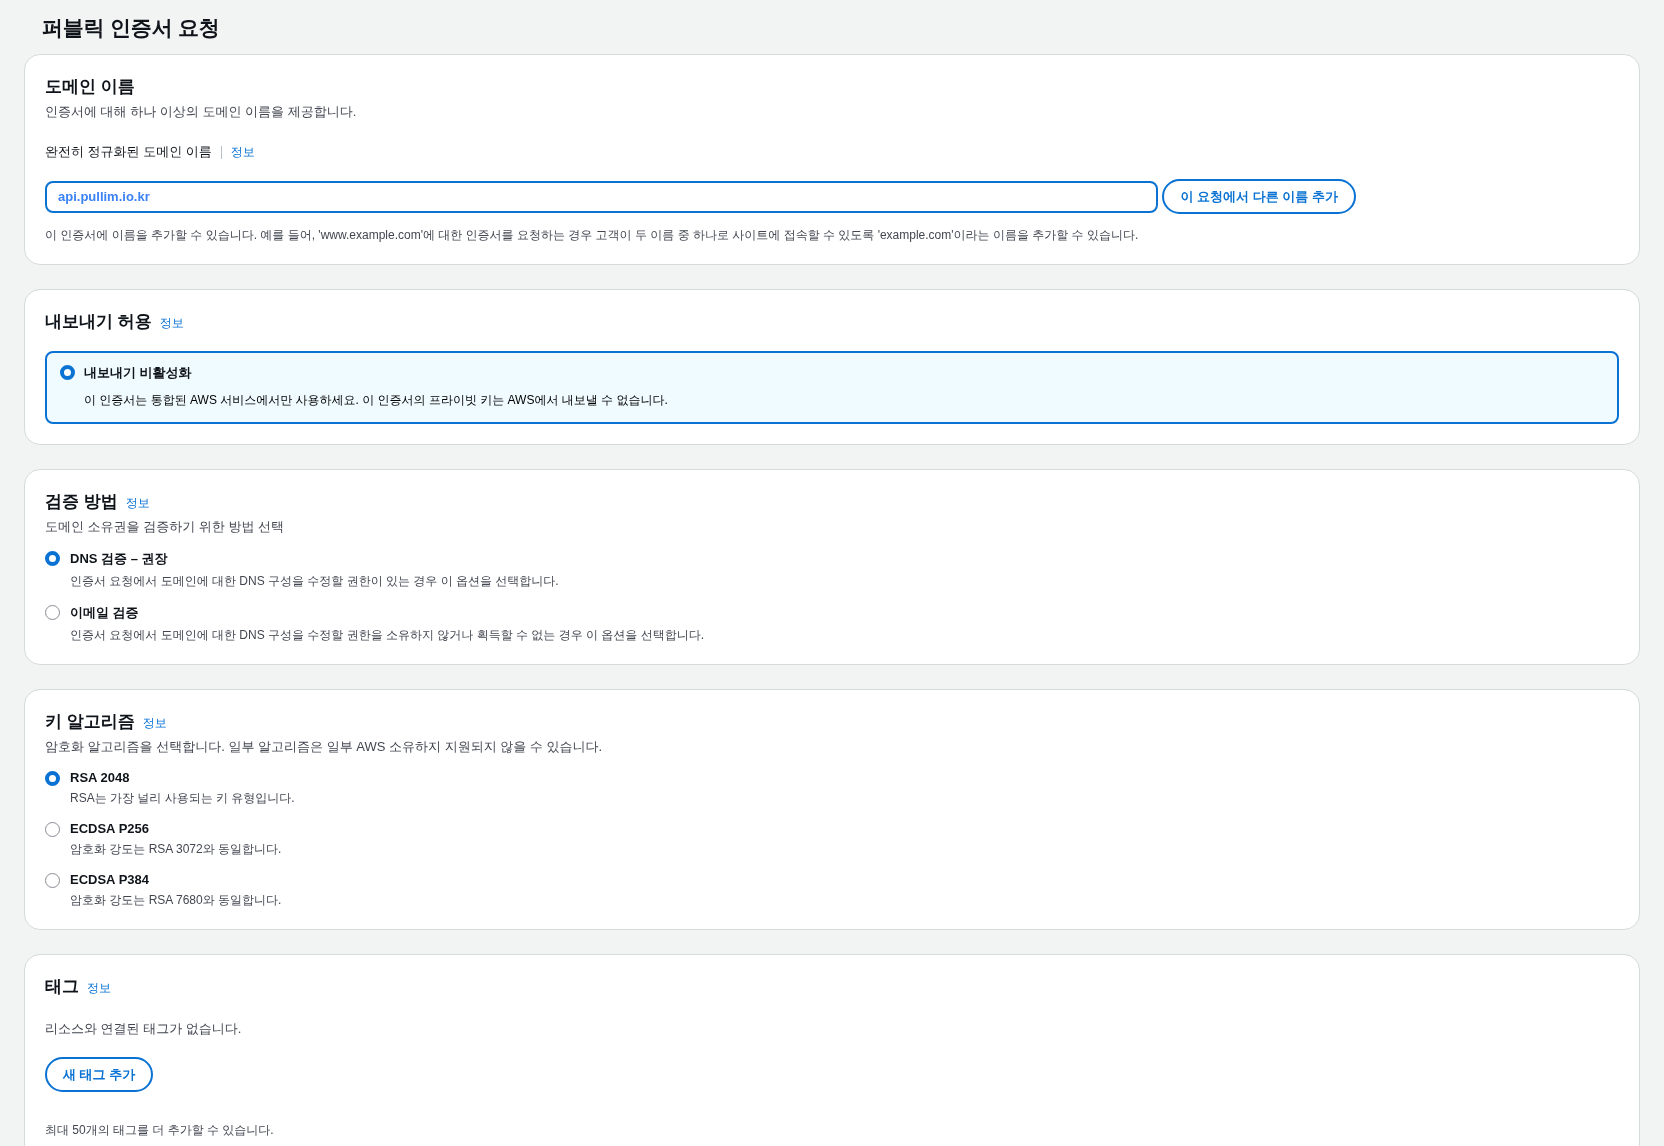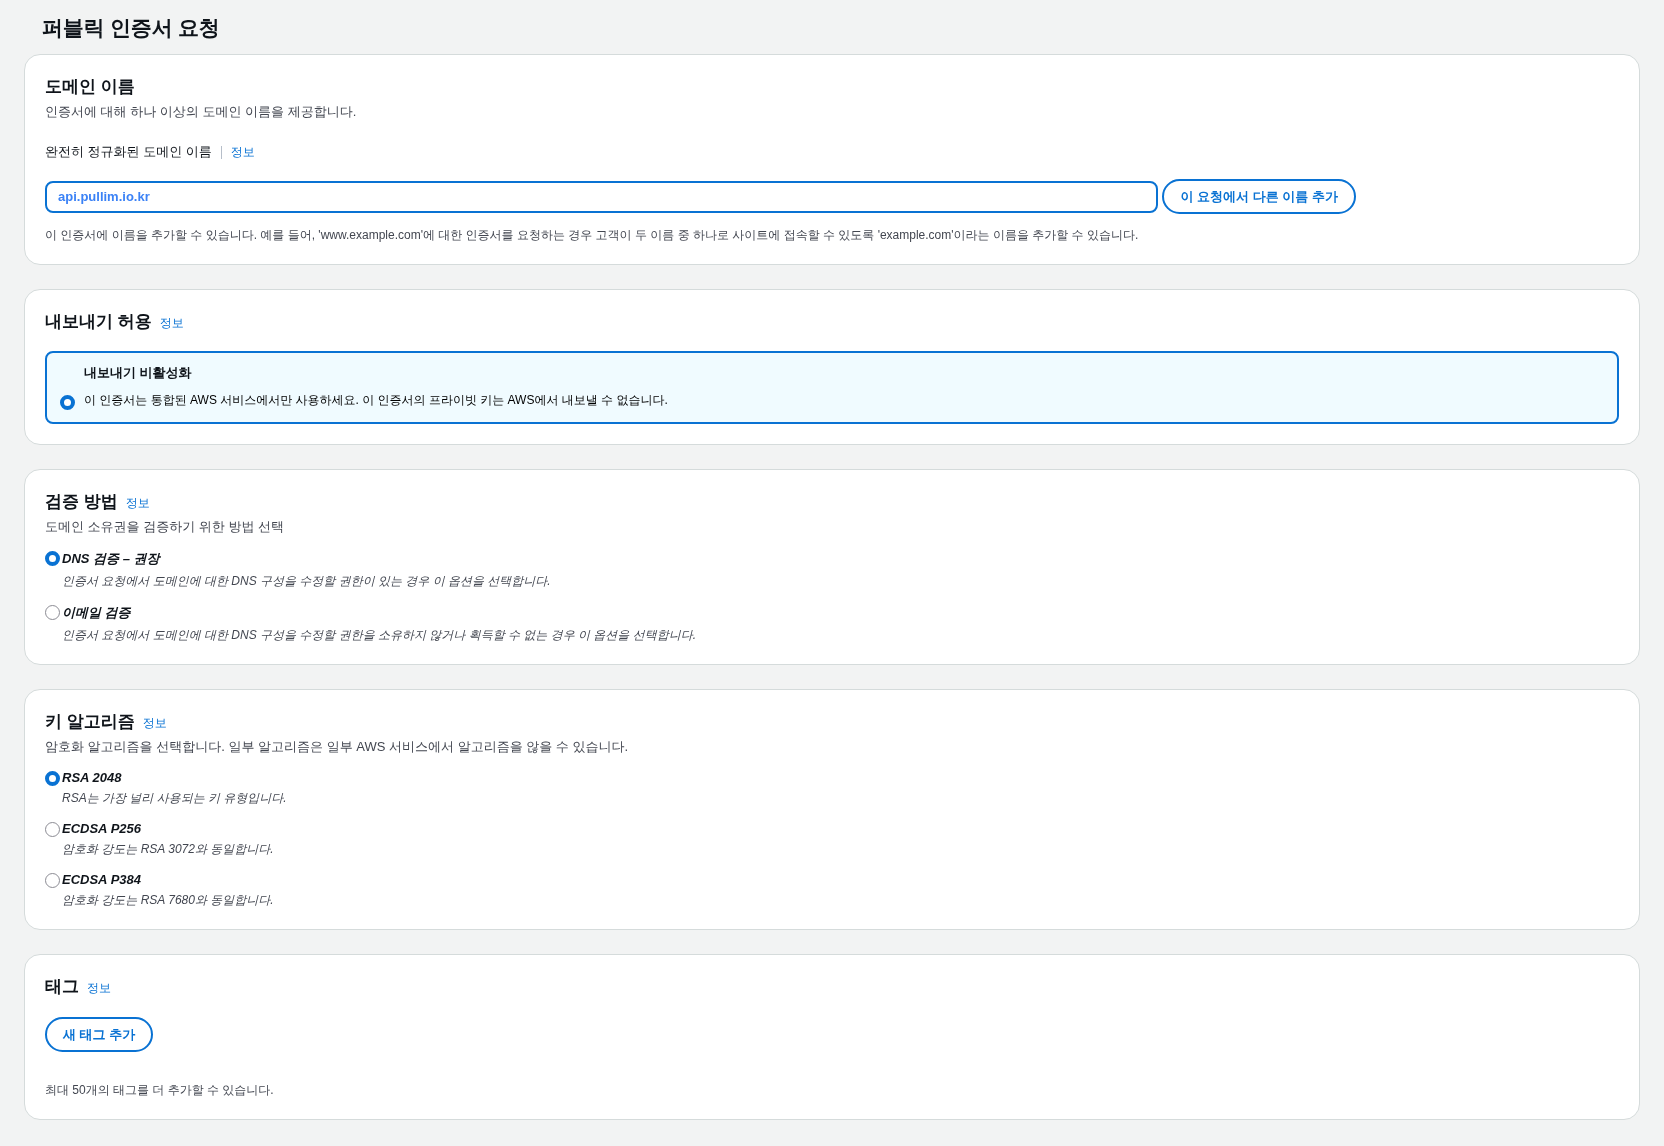--- a/index.html
+++ b/index.html
@@ -112,21 +112,21 @@
   }
   .tile {
     flex: 1 1 0;
     border: 1px solid #8c8c94;
     border-radius: 8px;
     padding: 12px 14px 13px 14px;
     background: #ffffff;
     cursor: pointer;
     display: flex;
     gap: 9px;
-    align-items: flex-end;
+    align-items: flex-start;
   }
   .tile.selected {
     border: 2px solid #0972d3;
     background: #f0fbff;
     padding: 11px 13px 12px 13px;
   }
   .tile-body { flex: 1; }
   .tile-title {
     font-size: 13px;
     font-weight: bold;
@@ -149,25 +149,24 @@
     margin-top: 1px;
     position: relative;
   }
   .radio.checked {
     border: 4.5px solid #0972d3;
     background: #ffffff;
   }
 
   .radio-row {
     display: flex;
-    gap: 2px;
+    gap: 10px;
     align-items: flex-start;
     margin-top: 14px;
     cursor: pointer;
-    font-style: italic;
   }
   .radio-row .rr-body { flex: 1; }
   .rr-title { font-size: 13px; font-weight: bold; color: #0f141a; }
   .rr-desc { font-size: 12px; color: #424650; margin-top: 5px; }
 
   .tags-empty {
     font-size: 13px;
     color: #424650;
     margin-top: 22px;
   }
@@ -240,21 +239,21 @@
         <div class="rr-desc">인증서 요청에서 도메인에 대한 DNS 구성을 수정할 권한을 소유하지 않거나 획득할 수 없는 경우 이 옵션을 선택합니다.</div>
       </div>
     </div>
   </div>
 
   <div class="card">
     <div class="card-title">
       <span>키 알고리즘</span>
       <a class="info-link">정보</a>
     </div>
-    <div class="card-desc">암호화 알고리즘을 선택합니다. 일부 알고리즘은 일부 AWS 서비스에서 알고리즘을 않을 수 있습니다.</div>
+    <div class="card-desc">암호화 알고리즘을 선택합니다. 일부 알고리즘은 일부 AWS 소유하지 지원되지 않을 수 있습니다.</div>
 
     <div class="radio-row">
       <span class="radio checked"></span>
       <div class="rr-body">
         <div class="rr-title">RSA 2048</div>
         <div class="rr-desc">RSA는 가장 널리 사용되는 키 유형입니다.</div>
       </div>
     </div>
 
     <div class="radio-row">
@@ -272,19 +271,20 @@
         <div class="rr-desc">암호화 강도는 RSA 7680와 동일합니다.</div>
       </div>
     </div>
   </div>
 
   <div class="card">
     <div class="card-title">
       <span>태그</span>
       <a class="info-link">정보</a>
     </div>
+    <div class="tags-empty">리소스와 연결된 태그가 없습니다.</div>
 
     <button class="btn btn-normal btn-add-tag">새 태그 추가</button>
 
     <div class="tags-note">최대 50개의 태그를 더 추가할 수 있습니다.</div>
   </div>
 
 </div>
 
 </body></html>

